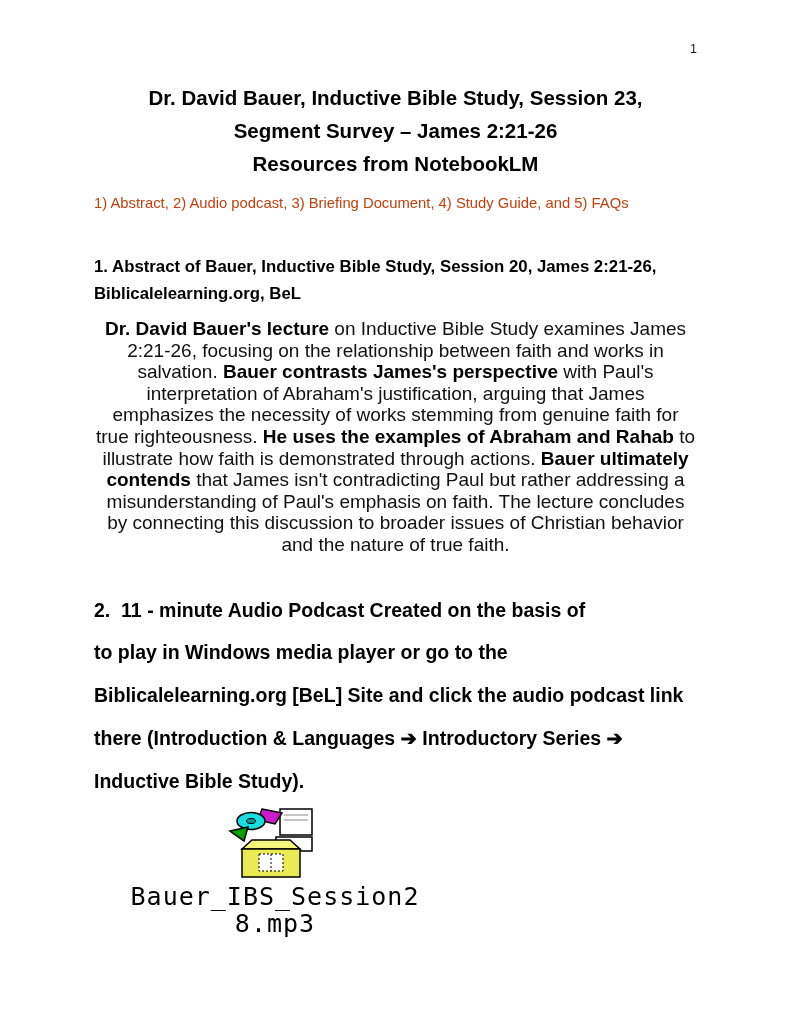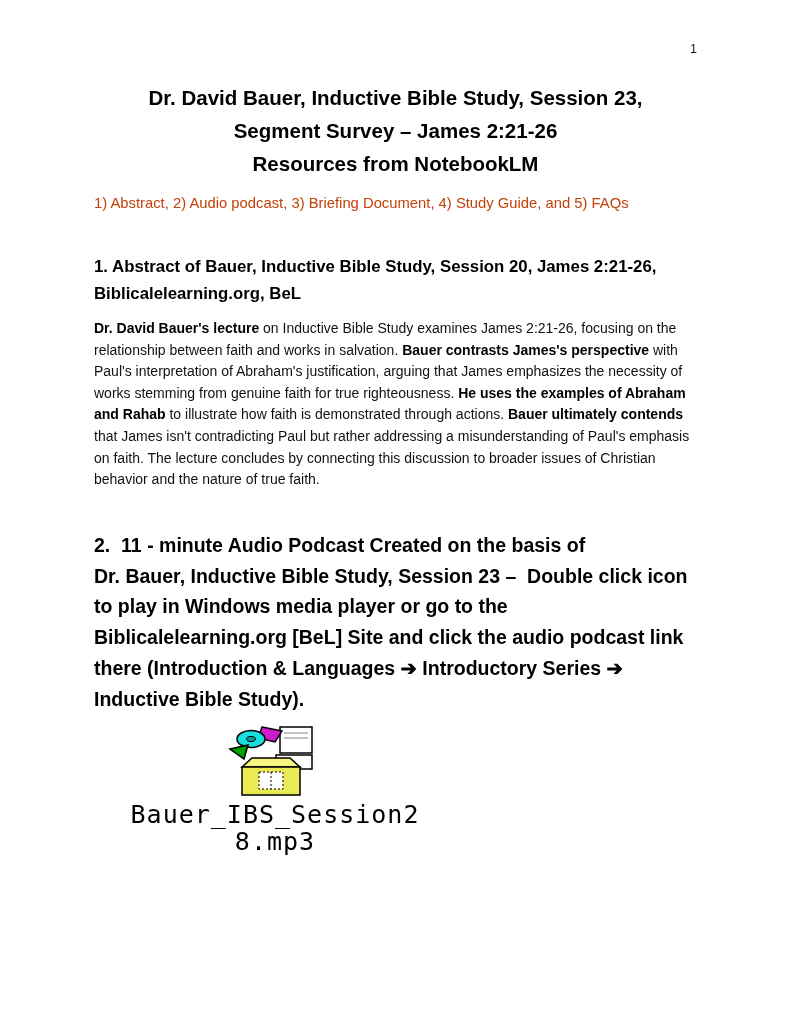--- a/index.html
+++ b/index.html
@@ -40,34 +40,35 @@
   }
   .section-heading-1 {
     margin-top: 40px;
     font-weight: bold;
     font-size: 16.8px;
     line-height: 27px;
     color: #000000;
   }
   .abstract-para {
     margin-top: 11px;
-    font-size: 14px;
+    font-size: 19px;
     line-height: 21.6px;
     color: #111111;
     white-space: pre-wrap;
+    text-align: center;
   }
   .abstract-para .b { font-weight: bold; color: #000; }
   .section-heading-2 {
     margin-top: 39px;
     font-weight: bold;
     font-size: 19.5px;
     line-height: 30.8px;
     color: #000000;
   }
-  .section-heading-2 .hline { white-space: pre-wrap; }
+  .section-heading-2 .hline { white-space: pre-wrap; margin-top: 12px; }
   .package-block {
     margin-top: 10px;
     width: 362px;
     text-align: center;
   }
   .package-icon {
     display: inline-block;
     cursor: pointer;
   }
   .package-icon svg { display: block; width: 114px; height: 72px; }
@@ -94,21 +95,20 @@
   </div>
 
   <div class="resources-line">1) Abstract, 2) Audio podcast, 3) Briefing Document, 4) Study Guide, and 5) FAQs</div>
 
   <div class="section-heading-1">1. Abstract of Bauer, Inductive Bible Study, Session 20, James 2:21-26, Biblicalelearning.org, BeL</div>
 
   <div class="abstract-para"><span class="b">Dr. David Bauer's lecture</span><span> on Inductive Bible Study examines James 2:21-26, focusing on the relationship between faith and works in salvation. </span><span class="b">Bauer contrasts James's perspective</span><span> with Paul's interpretation of Abraham's justification, arguing that James emphasizes the necessity of works stemming from genuine faith for true righteousness. </span><span class="b">He uses the examples of Abraham and Rahab</span><span> to illustrate how faith is demonstrated through actions. </span><span class="b">Bauer ultimately contends</span><span> that James isn't contradicting Paul but rather addressing a misunderstanding of Paul's emphasis on faith. The lecture concludes by connecting this discussion to broader issues of Christian behavior and the nature of true faith.</span></div>
 
   <div class="section-heading-2">
     <div class="hline">2.  11 - minute Audio Podcast Created on the basis of</div>
-    <div class="hline">Dr. Bauer, Inductive Bible Study, Session 23 –  Double click icon</div>
     <div class="hline">to play in Windows media player or go to the</div>
     <div class="hline">Biblicalelearning.org [BeL] Site and click the audio podcast link</div>
     <div class="hline">there (Introduction &amp; Languages ➔ Introductory Series ➔</div>
     <div class="hline">Inductive Bible Study).</div>
   </div>
 
   <div class="package-block">
     <span class="package-icon">
       <svg viewBox="0 0 114 72" xmlns="http://www.w3.org/2000/svg">
 

